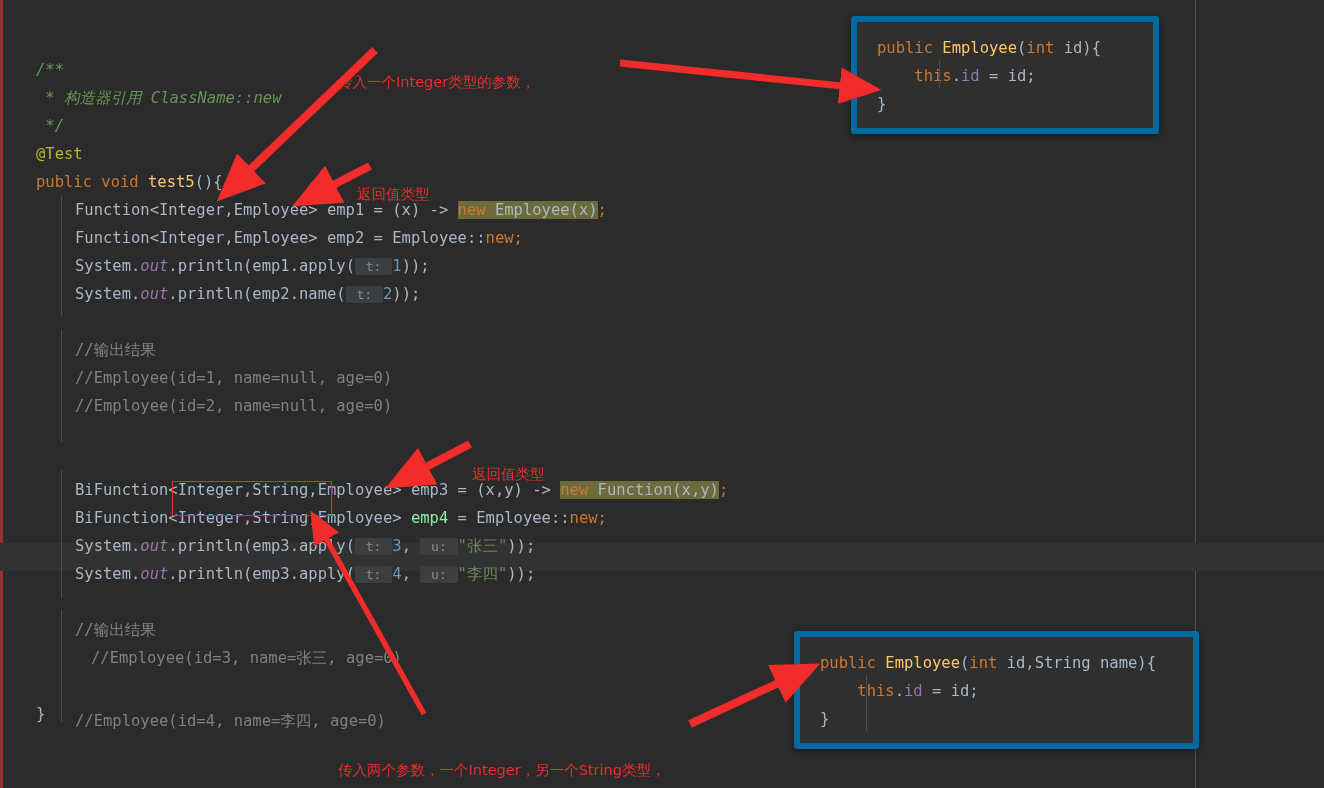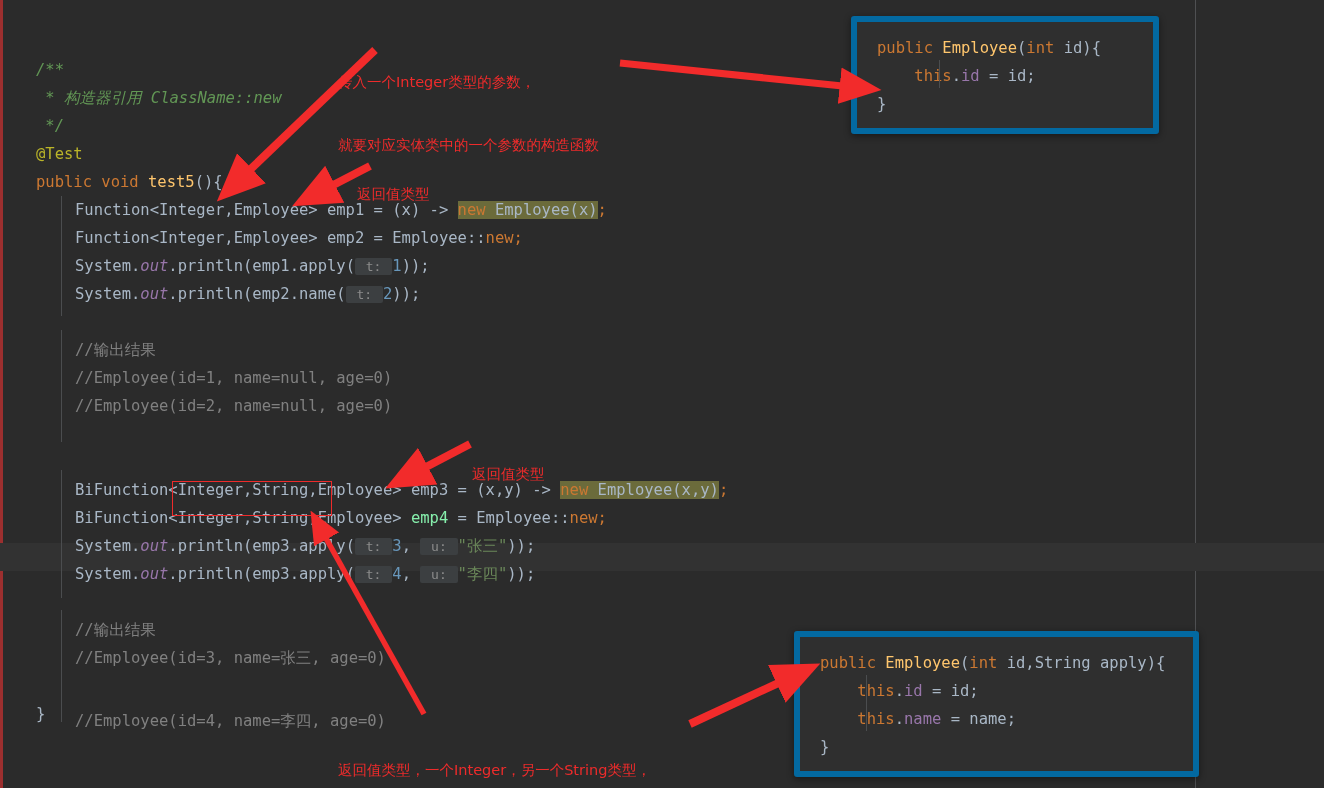--- a/index.html
+++ b/index.html
@@ -111,61 +111,59 @@
       <div class="code-line" style="top: 196px; left: 75px;"><span class="t-pl">Function&lt;Integer,Employee&gt; emp1 = (x) -&gt; </span><span class="t-kw hl-new">new </span><span class="t-pl hl-new">Employee(x)</span><span class="t-orange">;</span></div>
       <div class="code-line" style="top: 224px; left: 75px;"><span class="t-pl">Function&lt;Integer,Employee&gt; emp2 = Employee::</span><span class="t-kw">new</span><span class="t-orange">;</span></div>
       <div class="code-line" style="top: 252px; left: 75px;"><span class="t-pl">System.</span><span class="t-fld">out</span><span class="t-pl">.println(emp1.apply(</span><span class="hint"> t: </span><span class="t-num">1</span><span class="t-pl">));</span></div>
       <div class="code-line" style="top: 280px; left: 75px;"><span class="t-pl">System.</span><span class="t-fld">out</span><span class="t-pl">.println(emp2.name(</span><span class="hint"> t: </span><span class="t-num">2</span><span class="t-pl">));</span></div>
       <div class="code-line" style="top: 308px; left: 36px;"></div>
       <div class="code-line" style="top: 336px; left: 75px;"><span class="t-cmt2">//输出结果</span></div>
       <div class="code-line" style="top: 364px; left: 75px;"><span class="t-cmt2">//Employee(id=1, name=null, age=0)</span></div>
       <div class="code-line" style="top: 392px; left: 75px;"><span class="t-cmt2">//Employee(id=2, name=null, age=0)</span></div>
       <div class="code-line" style="top: 420px; left: 36px;"></div>
       <div class="code-line" style="top: 448px; left: 36px;"></div>
-      <div class="code-line" style="top: 476px; left: 75px;"><span class="t-pl">BiFunction&lt;Integer,String,Employee&gt; emp3 = (x,y) -&gt; </span><span class="t-kw hl-new">new </span><span class="t-pl hl-new">Employee(x,y)</span><span class="t-orange">;</span></div>
+      <div class="code-line" style="top: 476px; left: 75px;"><span class="t-pl">BiFunction&lt;Integer,String,Employee&gt; emp3 = (x,y) -&gt; </span><span class="t-kw hl-new">new </span><span class="t-pl hl-new">Function(x,y)</span><span class="t-orange">;</span></div>
       <div class="code-line" style="top: 504px; left: 75px;"><span class="t-pl">BiFunction&lt;Integer,String,Employee&gt; </span><span class="t-gray">emp4</span><span class="t-pl"> = Employee::</span><span class="t-kw">new</span><span class="t-orange">;</span></div>
       <div class="code-line" style="top: 532px; left: 75px;"><span class="t-pl">System.</span><span class="t-fld">out</span><span class="t-pl">.println(emp3.apply(</span><span class="hint"> t: </span><span class="t-num">3</span><span class="t-pl">, </span><span class="hint"> u: </span><span class="t-str">"张三"</span><span class="t-pl">));</span></div>
       <div class="code-line" style="top: 560px; left: 75px;"><span class="t-pl">System.</span><span class="t-fld">out</span><span class="t-pl">.println(emp3.apply(</span><span class="hint"> t: </span><span class="t-num">4</span><span class="t-pl">, </span><span class="hint"> u: </span><span class="t-str">"李四"</span><span class="t-pl">));</span></div>
       <div class="code-line" style="top: 588px; left: 36px;"></div>
       <div class="code-line" style="top: 616px; left: 75px;"><span class="t-cmt2">//输出结果</span></div>
-      <div class="code-line" style="top: 644px; left: 75px;"><span class="t-cmt2">//Employee(id=3, name=张三, age=0)</span></div>
+      <div class="code-line" style="top: 644px; left: 91px;"><span class="t-cmt2">//Employee(id=3, name=张三, age=0)</span></div>
       <div class="code-line" style="top: 707px; left: 75px;"><span class="t-cmt2">//Employee(id=4, name=李四, age=0)</span></div>
       <div class="code-line" style="top: 700px; left: 36px;"><span class="t-pl">}</span></div>
     </div>
 
   <div class="snippet" id="snip0" style="left:851px;top:16px;width:296px;">
     <div class="snip-guide" style="left:82px;top:38px;height:28px;"></div>
   <div class="code-line"><span class="t-kw">public </span><span class="t-fn">Employee</span><span class="t-pl">(</span><span class="t-kw">int </span><span class="t-pl">id</span><span class="t-pl">){</span></div>
       <div class="code-line"><span class="t-pl">    </span><span class="t-kw">this</span><span class="t-pl">.</span><span class="t-fld2">id</span><span class="t-pl"> = id;</span></div>
       <div class="code-line"><span class="t-pl">}</span></div>
     </div>
 
   <div class="snippet" id="snip1" style="left:794px;top:631px;width:393px;">
     <div class="snip-guide" style="left:66px;top:38px;height:56px;"></div>
-  <div class="code-line"><span class="t-kw">public </span><span class="t-fn">Employee</span><span class="t-pl">(</span><span class="t-kw">int </span><span class="t-pl">id,String apply</span><span class="t-pl">){</span></div>
+  <div class="code-line"><span class="t-kw">public </span><span class="t-fn">Employee</span><span class="t-pl">(</span><span class="t-kw">int </span><span class="t-pl">id,String name</span><span class="t-pl">){</span></div>
       <div class="code-line"><span class="t-pl">    </span><span class="t-kw">this</span><span class="t-pl">.</span><span class="t-fld2">id</span><span class="t-pl"> = id;</span></div>
-      <div class="code-line"><span class="t-pl">    </span><span class="t-kw">this</span><span class="t-pl">.</span><span class="t-fld2">name</span><span class="t-pl"> = name;</span></div>
       <div class="code-line"><span class="t-pl">}</span></div>
     </div>
 
   <div class="anno" id="anno0" style="left:338px;top:30px;">
     <div>传入一个Integer类型的参数，</div>
-    <div>就要对应实体类中的一个参数的构造函数</div>
   </div>
 
   <div class="anno" id="anno1" style="left:357px;top:142px;">
     <div>返回值类型</div>
   </div>
 
   <div class="anno" id="anno2" style="left:472px;top:422px;">
     <div>返回值类型</div>
   </div>
 
   <div class="anno" id="anno3" style="left:338px;top:718px;">
-    <div>返回值类型，一个Integer，另一个String类型，</div>
+    <div>传入两个参数，一个Integer，另一个String类型，</div>
     
   </div>
 
   <div class="redbox" style="left:172px;top:481px;width:158px;height:33px;"></div>
 
   <svg class="arrows" viewBox="0 0 1324 788">
     <defs>
       <marker id="ah" markerWidth="6" markerHeight="6" refX="3.2" refY="3" orient="auto">
         <path d="M0,0.4 L6,3 L0,5.6 z" fill="#f22b2b"></path>
       </marker>

